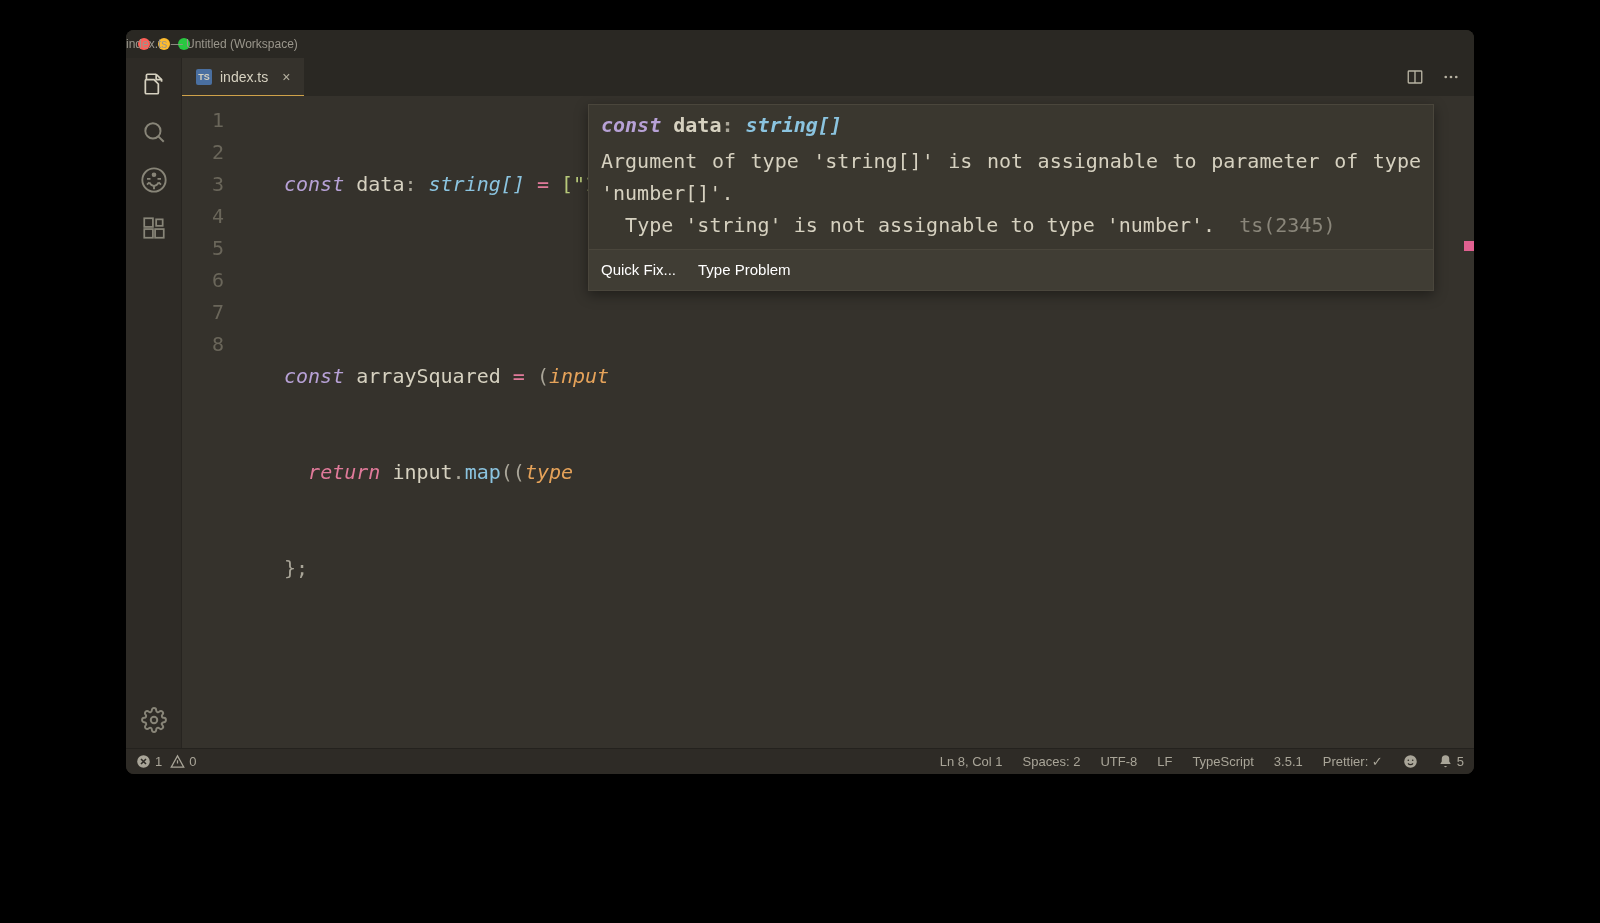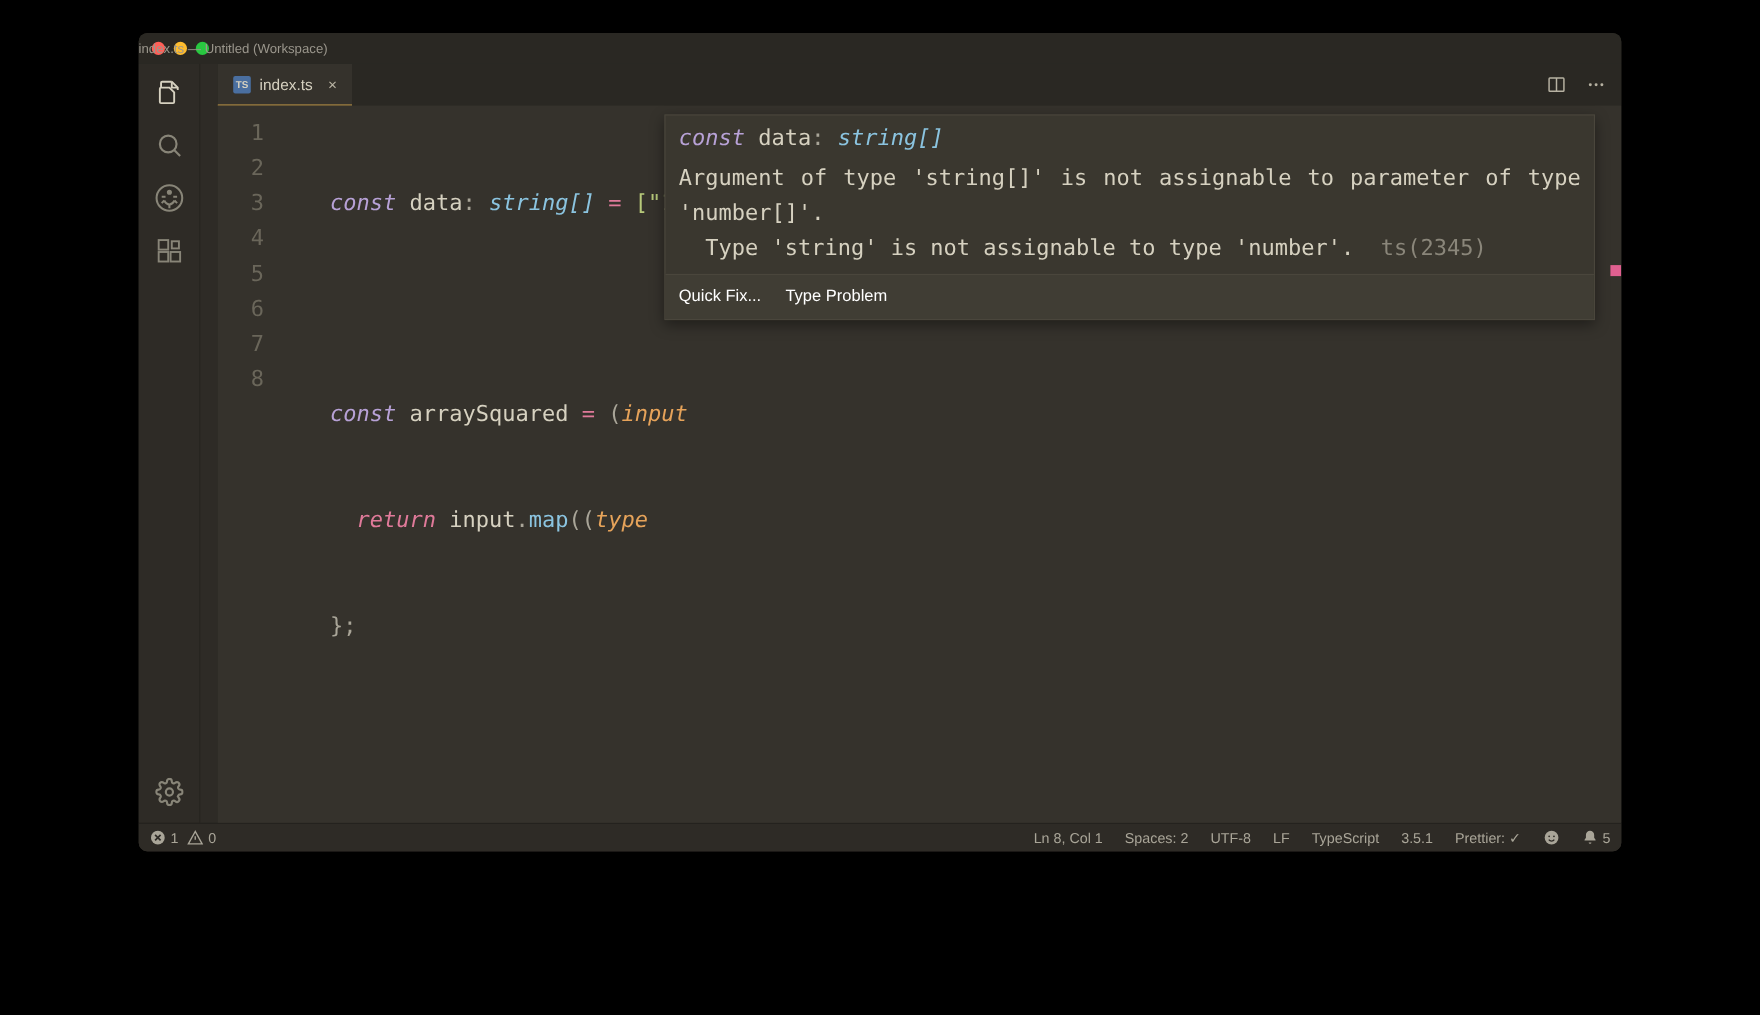--- a/index.html
+++ b/index.html
@@ -46,21 +46,20 @@
     left: 0; right: 0;
     text-align: left;
     font-size: 12px;
     color: #9a968c;
     pointer-events: none;
   }
   .body {
     flex: 1;
     display: flex;
     min-height: 0;
-    gap: 16px;
   }
   .activitybar {
     width: 56px;
     background: #2e2b26;
     display: flex;
     flex-direction: column;
     align-items: center;
     padding-top: 12px;
     gap: 20px;
     border-right: 1px solid rgba(0,0,0,0.15);
@@ -160,21 +159,21 @@
     top: 8px;
     width: 846px;
     background: #3a372f;
     border: 1px solid #4a463c;
     box-shadow: 0 4px 12px rgba(0,0,0,0.4);
     font-family: "SF Mono", Menlo, Consolas, monospace;
     font-size: 20px;
     line-height: 32px;
     z-index: 10;
   }
-  .hover-tip .sig { padding: 4px 12px 2px 12px; white-space: pre; }
+  .hover-tip .sig { padding: 4px 12px 2px 12px; white-space: pre; font-weight: bold; }
   .hover-tip .msg { padding: 2px 12px 8px 12px; color: #d6d1c0; white-space: pre-wrap; text-align: justify; }
   .hover-tip .msg .tscode { color: #8a867a; margin-left: 12px; }
   .hover-tip .actions-bar {
     border-top: 1px solid #4a463c;
     background: #403d34;
     padding: 4px 12px;
     display: flex;
     gap: 22px;
     font-family: -apple-system, BlinkMacSystemFont, sans-serif;
     font-size: 15px;

